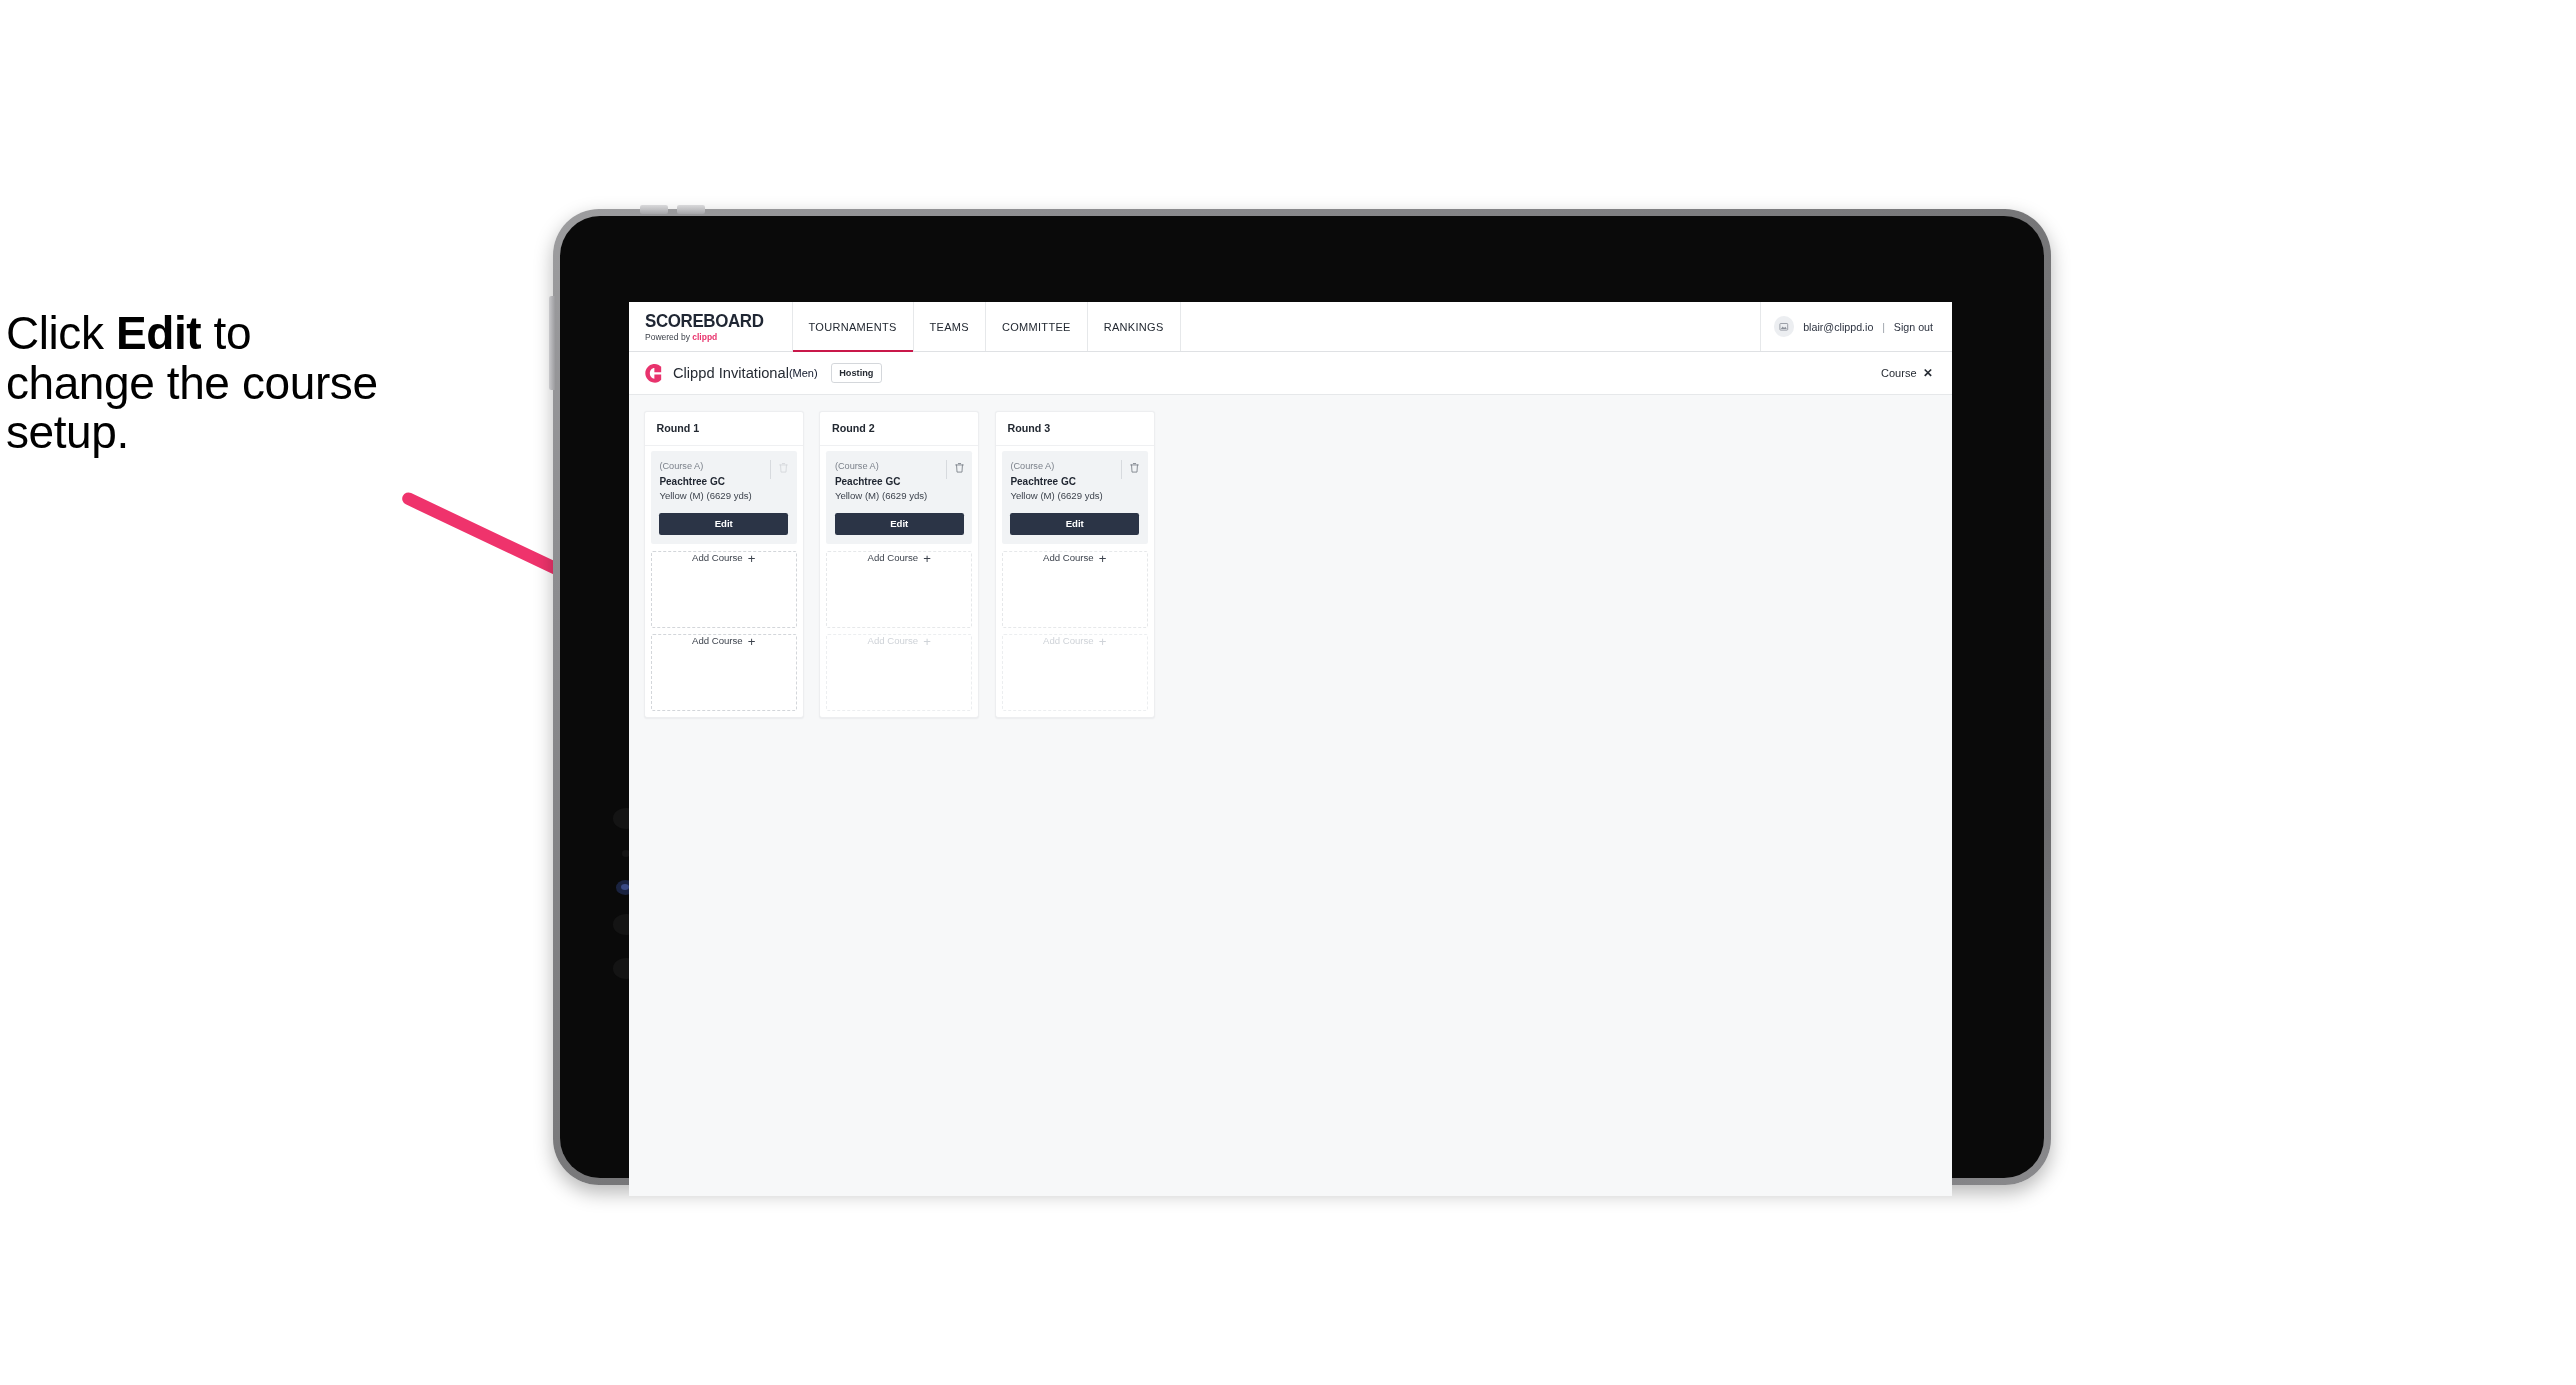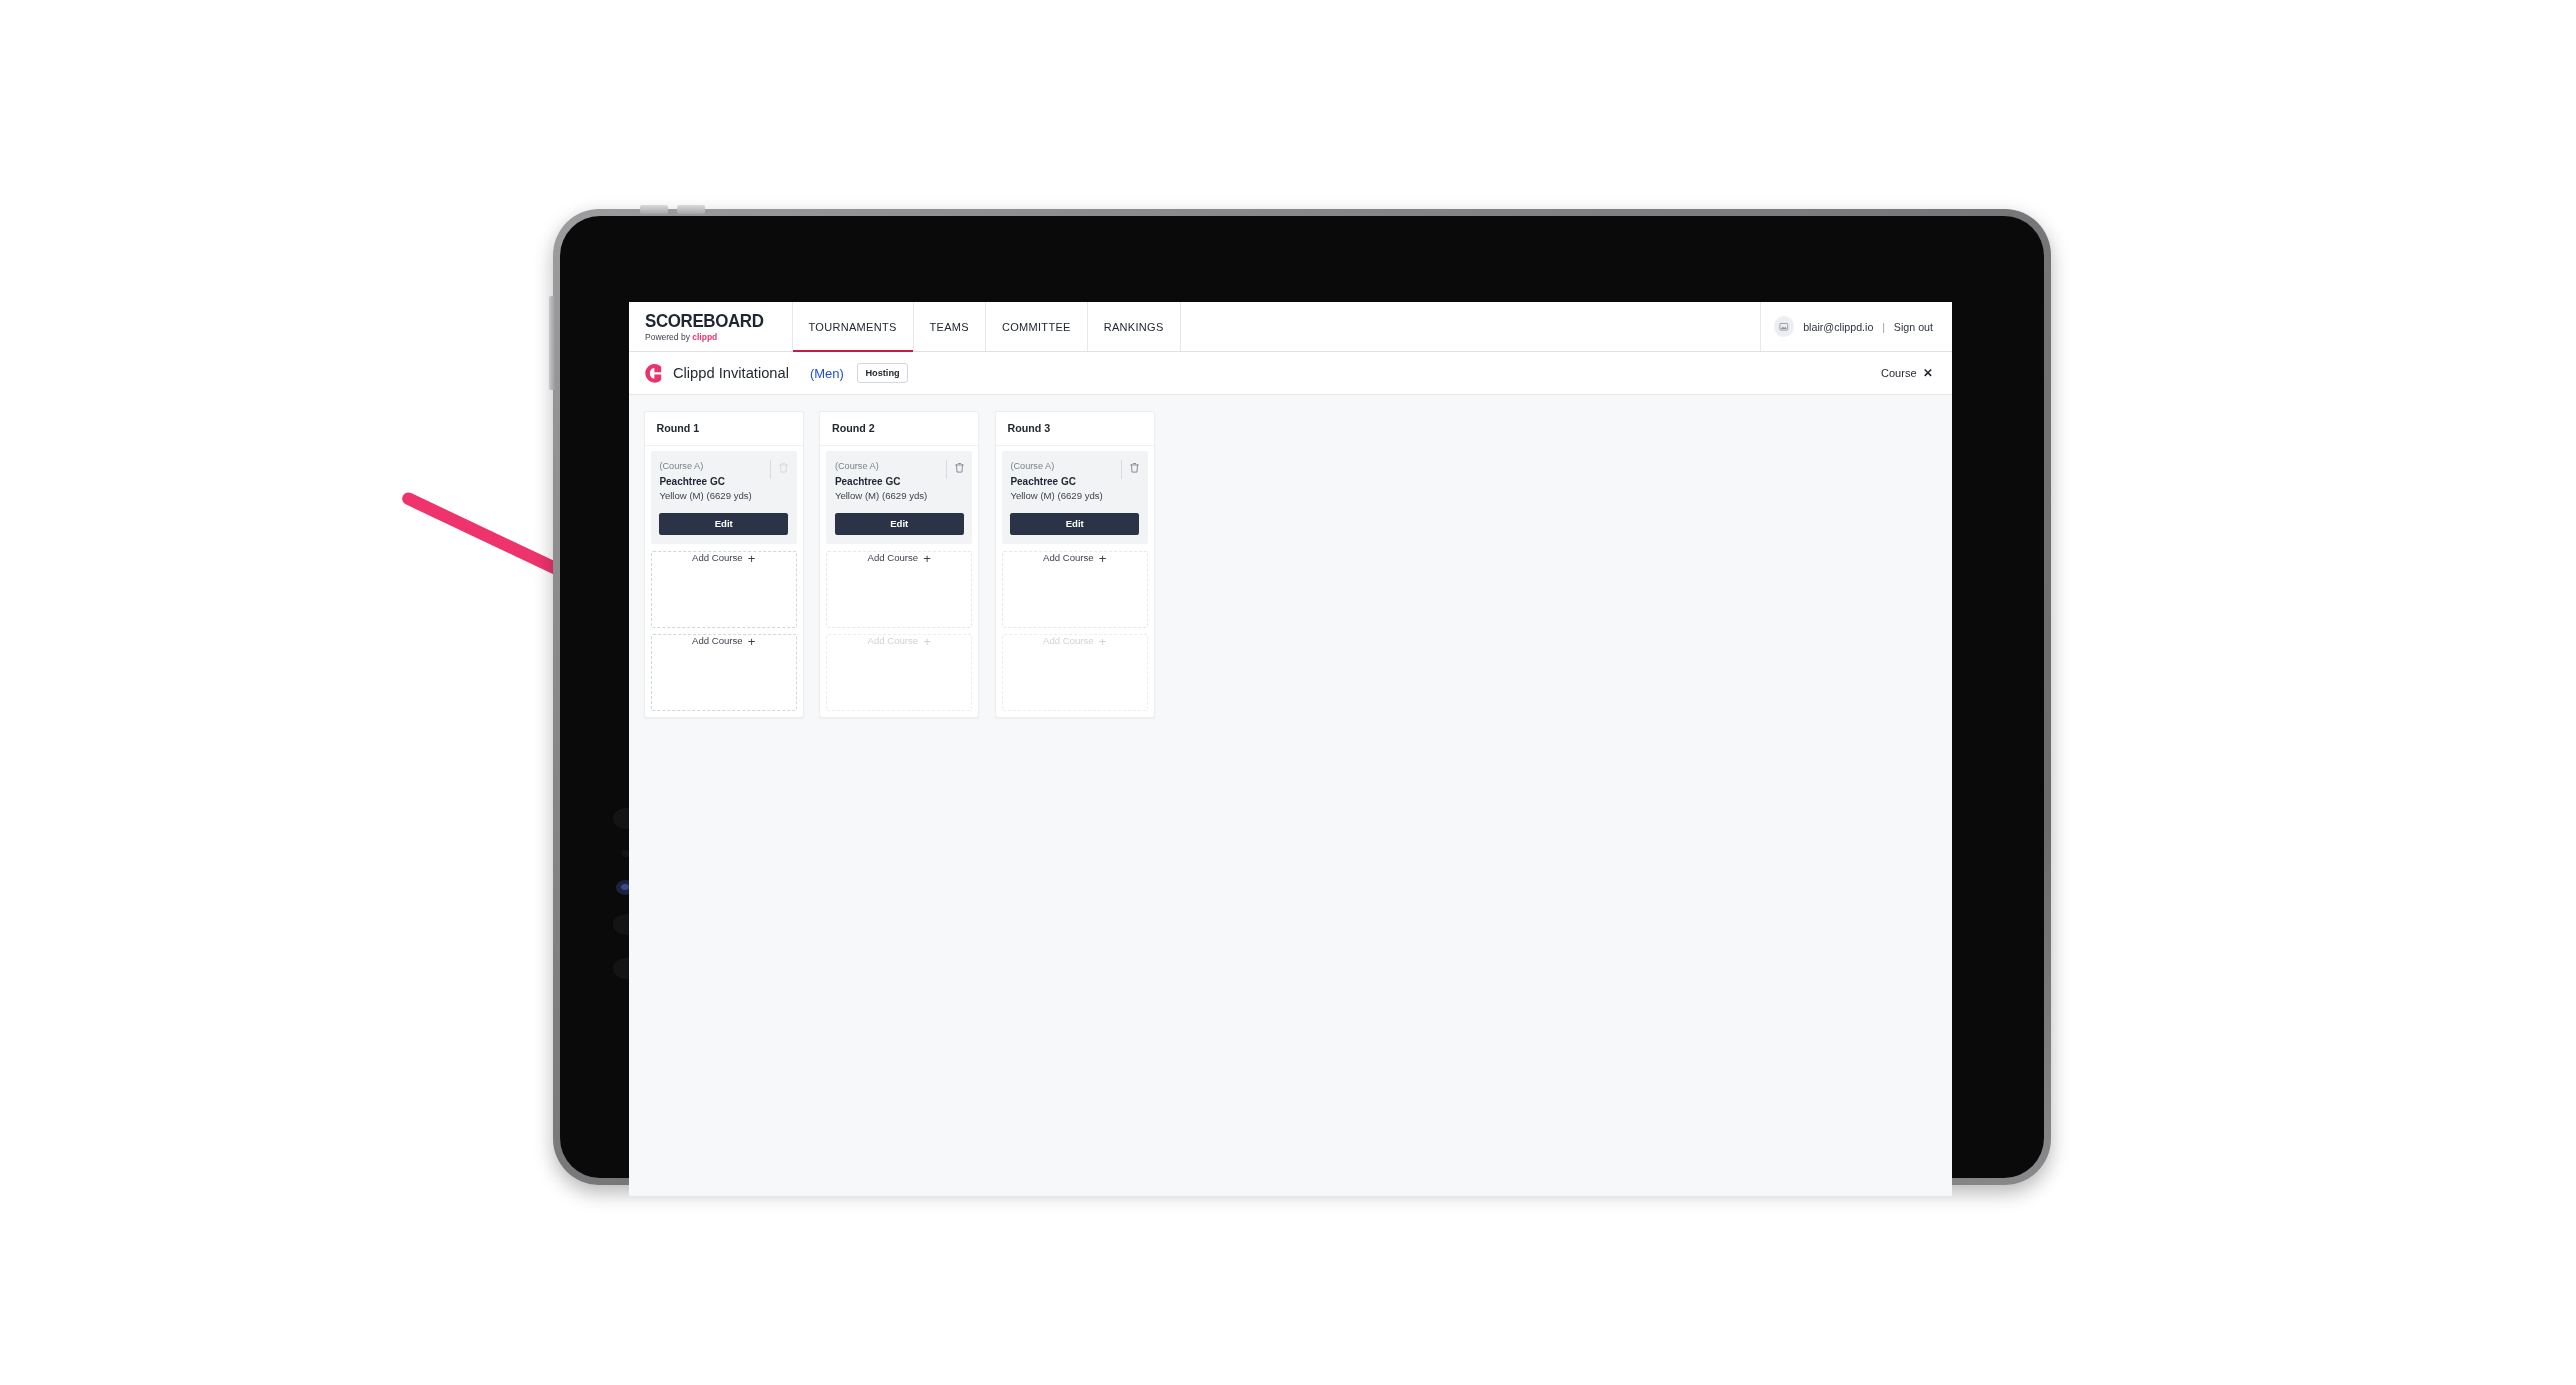--- a/index.html
+++ b/index.html
@@ -166,21 +166,21 @@
   }
   .clippd-c {
     width: 19px; height: 20.6px;
     margin-right: 10.3px;
     flex: 0 0 auto;
     position: relative;
   }
   .tname {
     font-size: 14.7px; color:#262b33; font-weight: 400;
   }
-  .tgender { font-size: 13px; color:#1d4ed8; margin-left: 21px; }
+  .tgender { font-size: 11px; color:#0f172a; margin-left: 0; }
   .hosting-chip {
     margin-left: 13.2px;
     border: 0.7px solid #d4d7db;
     border-radius: 2.9px;
     padding: 3.7px 7.4px;
     font-size: 9.2px;
     font-weight: 700;
     color: #262b33;
     background:#fff;
   }
@@ -283,20 +283,23 @@
   .add-slot .plus { font-size: 13.2px; color:#3d434d; line-height:1; font-weight:300; }
   .add-slot.soft { border-color:#e6e8ea; }
   .add-slot.faded .label, .add-slot.faded .plus { color:#cfd3d8; }
   .add-slot.faded { border-color:#eceef0; }
 </style>
 </head>
 <body>
 
 <div id="root">
 
+  <div class="annotation">
+    <span>Click </span><b>Edit</b><span> to change the course setup.</span>
+  </div>
 
   <svg class="arrow-svg" viewBox="0 0 450 250">
     <line x1="55" y1="58" x2="340" y2="193" stroke="#ef336c" stroke-width="17" stroke-linecap="round"></line>
     <polygon points="330,143 390,200 300,205" fill="#ef336c"></polygon>
   </svg>
 
   <div class="tablet-outer">
     <div class="btn-vol v1"></div>
     <div class="btn-vol v2"></div>
     <div class="btn-side s1"></div>

